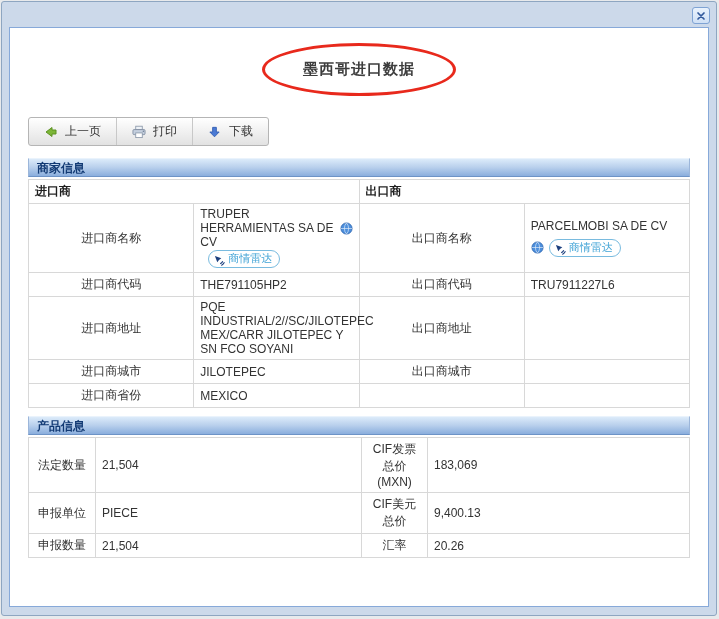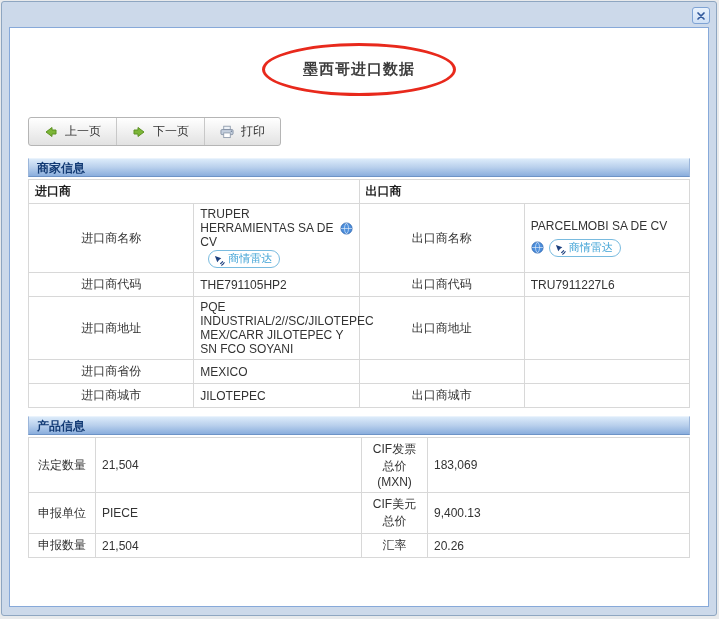--- a/index.html
+++ b/index.html
@@ -126,40 +126,40 @@
     </div>
 
     <div class="toolbar">
       <div class="tbtn">
         <span class="ic">
           <svg width="14" height="14" viewBox="0 0 14 14">
               <path d="M8 2.5 V5 H12 V9 H8 V11.5 L2 7 Z" fill="#7cb637" stroke="#5d9222" stroke-width="1"></path>
             </svg>
         </span>
         <span>上一页</span>
-      </div>
-      <div class="tbtn">
-        <span class="ic">
-          <svg width="14" height="14" viewBox="0 0 14 14">
-              <path d="M6 2.5 V5 H2 V9 H6 V11.5 L12 7 Z" fill="#7cb637" stroke="#5d9222" stroke-width="1"></path>
-            </svg>
-        </span>
-        <span>下一页</span>
       </div>
       <div class="tbtn">
         <span class="ic">
           <svg width="15" height="14" viewBox="0 0 15 14">
             <rect x="4" y="0.8" width="7" height="3.6" fill="#eef2f7" stroke="#8a97a8" stroke-width="0.9"></rect>
             <rect x="1" y="4.4" width="13" height="5.4" rx="1.2" fill="#c4cfde" stroke="#7e8ca0" stroke-width="0.9"></rect>
             <rect x="4" y="8" width="7" height="5" fill="#ffffff" stroke="#8a97a8" stroke-width="0.9"></rect>
             <circle cx="12.2" cy="6.2" r="0.8" fill="#6f7f95"></circle>
           </svg>
         </span>
         <span>打印</span>
       </div>
+      <div class="tbtn">
+        <span class="ic">
+          <svg width="13" height="14" viewBox="0 0 14 14">
+              <path d="M5 2 H9 V7 H12 L7 12.2 L2 7 H5 Z" fill="#4a7ad4" stroke="#3560b4" stroke-width="1"></path>
+            </svg>
+        </span>
+        <span>下载</span>
+      </div>
     </div>
 
     <div class="panel-inner">
 
       <div class="sec-header" style="margin-top:2px;">商家信息</div>
       <table class="grid">
         <tbody>
             <tr>
           <td class="group" colspan="2">进口商</td>
           <td class="group" colspan="2">出口商</td>
@@ -216,31 +216,31 @@
           <td class="lbl2">出口商代码</td>
           <td>TRU7911227L6</td>
         </tr>
         <tr>
           <td class="lbl">进口商地址</td>
           <td class="val1">PQE INDUSTRIAL/2//SC/JILOTEPEC MEX/CARR JILOTEPEC Y SN FCO SOYANI</td>
           <td class="lbl2">出口商地址</td>
           <td></td>
         </tr>
         <tr>
+          <td class="lbl">进口商城市</td>
+          <td class="val1">JILOTEPEC</td>
+          <td class="lbl2">出口商城市</td>
+          <td></td>
+        </tr>
+        <tr>
           <td class="lbl">进口商省份</td>
           <td class="val1">MEXICO</td>
           <td class="lbl2"></td>
           <td></td>
         </tr>
-        <tr>
-          <td class="lbl">进口商城市</td>
-          <td class="val1">JILOTEPEC</td>
-          <td class="lbl2">出口商城市</td>
-          <td></td>
-        </tr>
       </tbody>
         </table>
 
       <div class="sec-header">产品信息</div>
       <table class="grid">
         <tbody>
         <tr>
           <td class="lbl">法定数量</td>
           <td class="val1">21,504</td>
           <td class="lbl2">CIF发票总价(MXN)</td>

